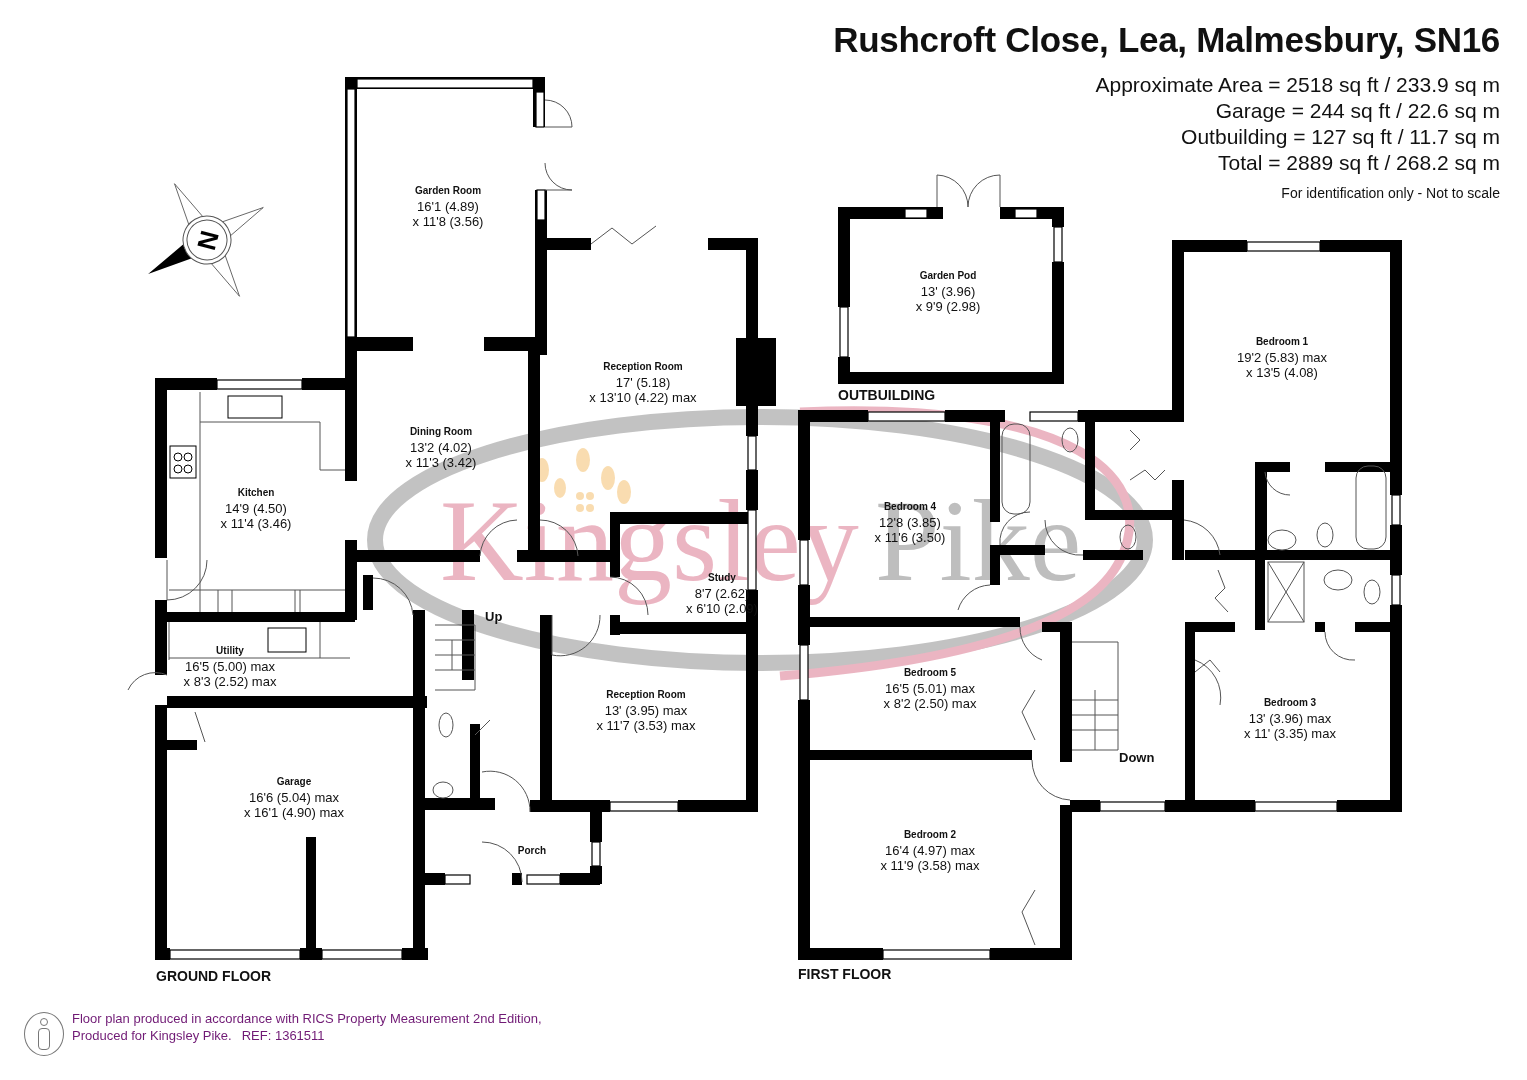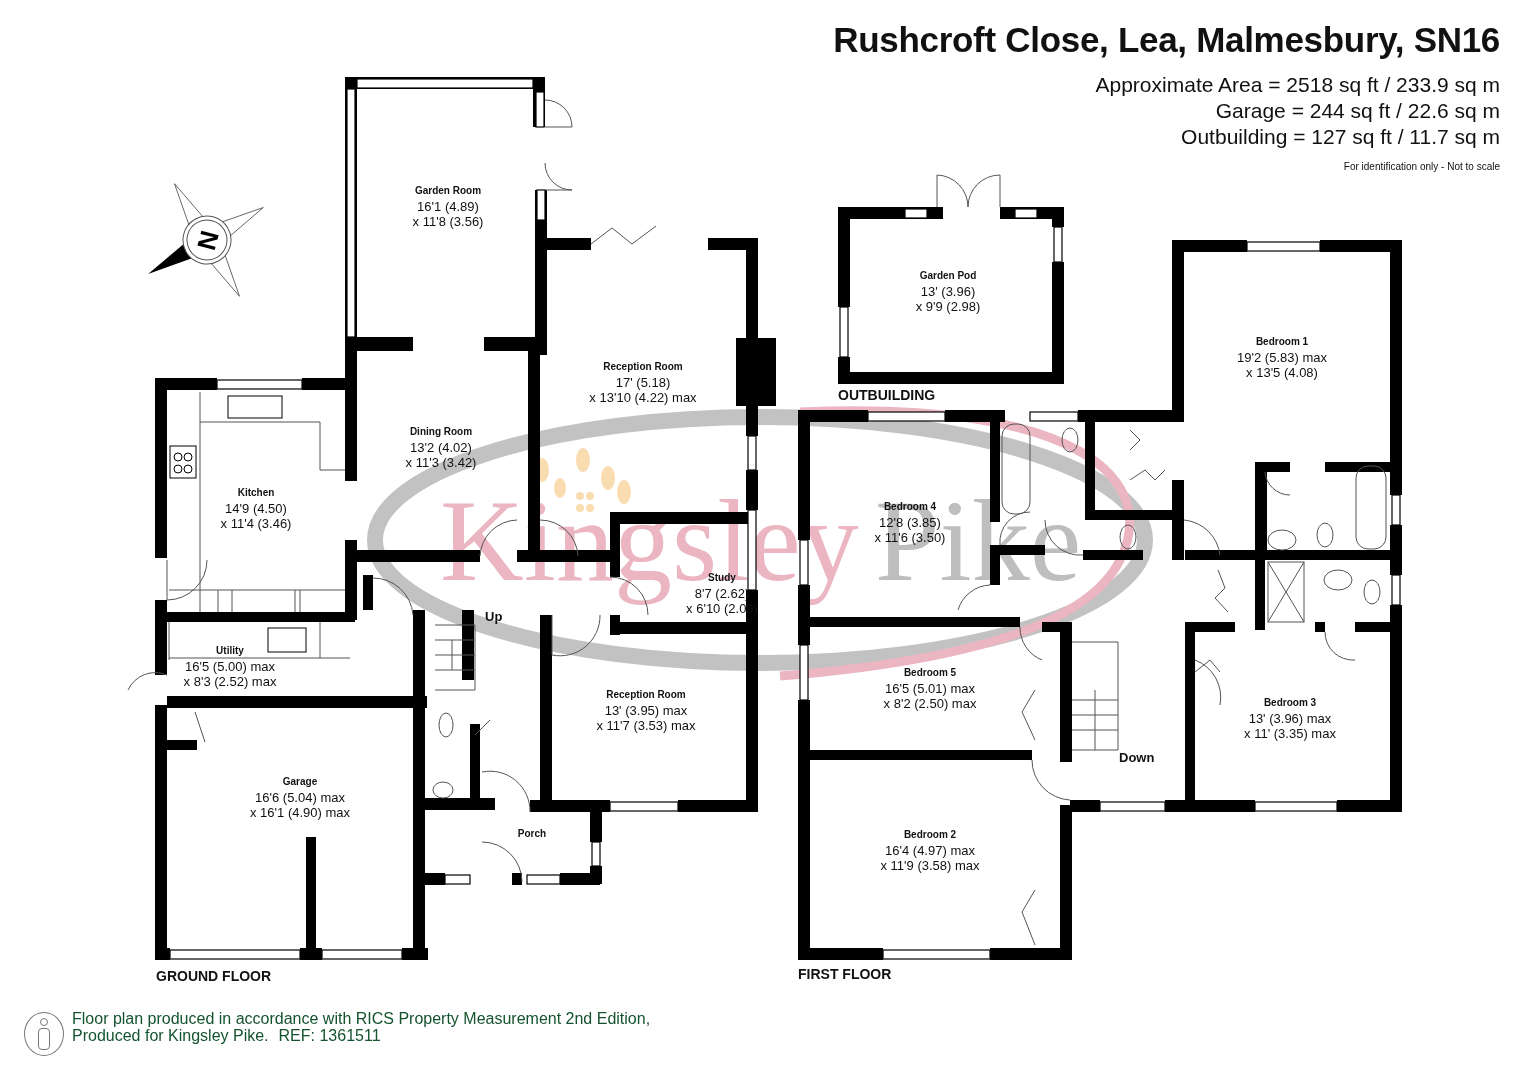--- a/index.html
+++ b/index.html
@@ -1,23 +1,23 @@
 <!DOCTYPE html>
 <html><head>
 <meta charset="utf-8">
 <style>
   html, body { margin:0; padding:0; background:#ffffff; }
   body { width:1527px; height:1080px; position:relative; overflow:hidden; font-family:"Liberation Sans", sans-serif; color:#111; }
   #plan { position:absolute; left:0; top:0; }
   .title { position:absolute; right:27px; top:20px; font-size:35px; font-weight:bold; letter-spacing:-0.3px; white-space:nowrap; }
   .areas { position:absolute; right:27px; top:72px; text-align:right; font-size:21px; line-height:26px;margin-left:45px; }
   .areas div { white-space:nowrap; }
-  .note { font-size:10px; margin-top:4px; }
+  .note { font-size:14px; margin-top:4px; }
   .floor-label { position:absolute; font-size:14px; font-weight:bold; white-space:nowrap; }
-  .footer { position:absolute; left:72px; top:1010px; font-size:16px; line-height:17px; color:#14532d; }
+  .footer { position:absolute; left:72px; top:1010px; font-size:13px; line-height:17px; color:#701a75; }
   .footer span.sp { display:inline-block; width:10px; }
   .footer-icon { position:absolute; left:24px; top:1012px; width:38px; height:42px; border:1.5px solid #777; border-radius:50%; }
   .footer-icon .head { position:absolute; left:15px; top:5px; width:6px; height:6px; border:1.5px solid #777; border-radius:50%; }
   .footer-icon .torso { position:absolute; left:13px; top:15px; width:10px; height:20px; border:1.5px solid #777; border-radius:4px; }
   .room { position:absolute; text-align:center; font-size:13px; line-height:15.5px; white-space:nowrap; transform:translateX(-50%); }
   .room .name { font-weight:bold; font-size:10px; }
   .stair-label { position:absolute; font-size:13px; font-weight:bold;margin-left:44px; }
 </style>
 </head>
 <body>
@@ -260,20 +260,21 @@
     <circle cx="0" cy="0" r="20" fill="none" stroke="#555" stroke-width="1"></circle>
   </g>
   <text x="207" y="250" text-anchor="middle" font-family="Liberation Sans, sans-serif" font-weight="bold" font-size="26" transform="rotate(-75 207 240)">N</text>
 </svg>
 
 <div class="title">Rushcroft Close, Lea, Malmesbury, SN16</div>
 <div class="areas">
   <div>Approximate Area = 2518 sq ft / 233.9 sq m</div>
   <div>Garage = 244 sq ft / 22.6 sq m</div>
   <div>Outbuilding = 127 sq ft / 11.7 sq m</div>
+  <div>Total = 2889 sq ft / 268.2 sq m</div>
   <div class="note">For identification only - Not to scale</div>
 </div>
 
 <div id="rooms">
     <div class="room" style="left: 448px; top: 183px;">
       <div class="name">Garden Room</div>
       <div>16'1 (4.89)</div>
       <div>x 11'8 (3.56)</div>
     </div>
     <div class="room" style="left: 441px; top: 424px;">
@@ -299,26 +300,26 @@
     <div class="room" style="left: 230px; top: 643px;">
       <div class="name">Utility</div>
       <div>16'5 (5.00) max</div>
       <div>x 8'3 (2.52) max</div>
     </div>
     <div class="room" style="left: 646px; top: 687px;">
       <div class="name">Reception Room</div>
       <div>13' (3.95) max</div>
       <div>x 11'7 (3.53) max</div>
     </div>
-    <div class="room" style="left: 300px; top: 774px;">
+    <div class="room" style="left: 294px; top: 774px;">
       <div class="name">Garage</div>
       <div>16'6 (5.04) max</div>
       <div>x 16'1 (4.90) max</div>
     </div>
-    <div class="room" style="left: 532px; top: 826px;">
+    <div class="room" style="left: 532px; top: 843px;">
       <div class="name">Porch</div>
       <div></div>
       <div></div>
     </div>
     <div class="room" style="left: 948px; top: 268px;">
       <div class="name">Garden Pod</div>
       <div>13' (3.96)</div>
       <div>x 9'9 (2.98)</div>
     </div>
     <div class="room" style="left: 1282px; top: 334px;">

